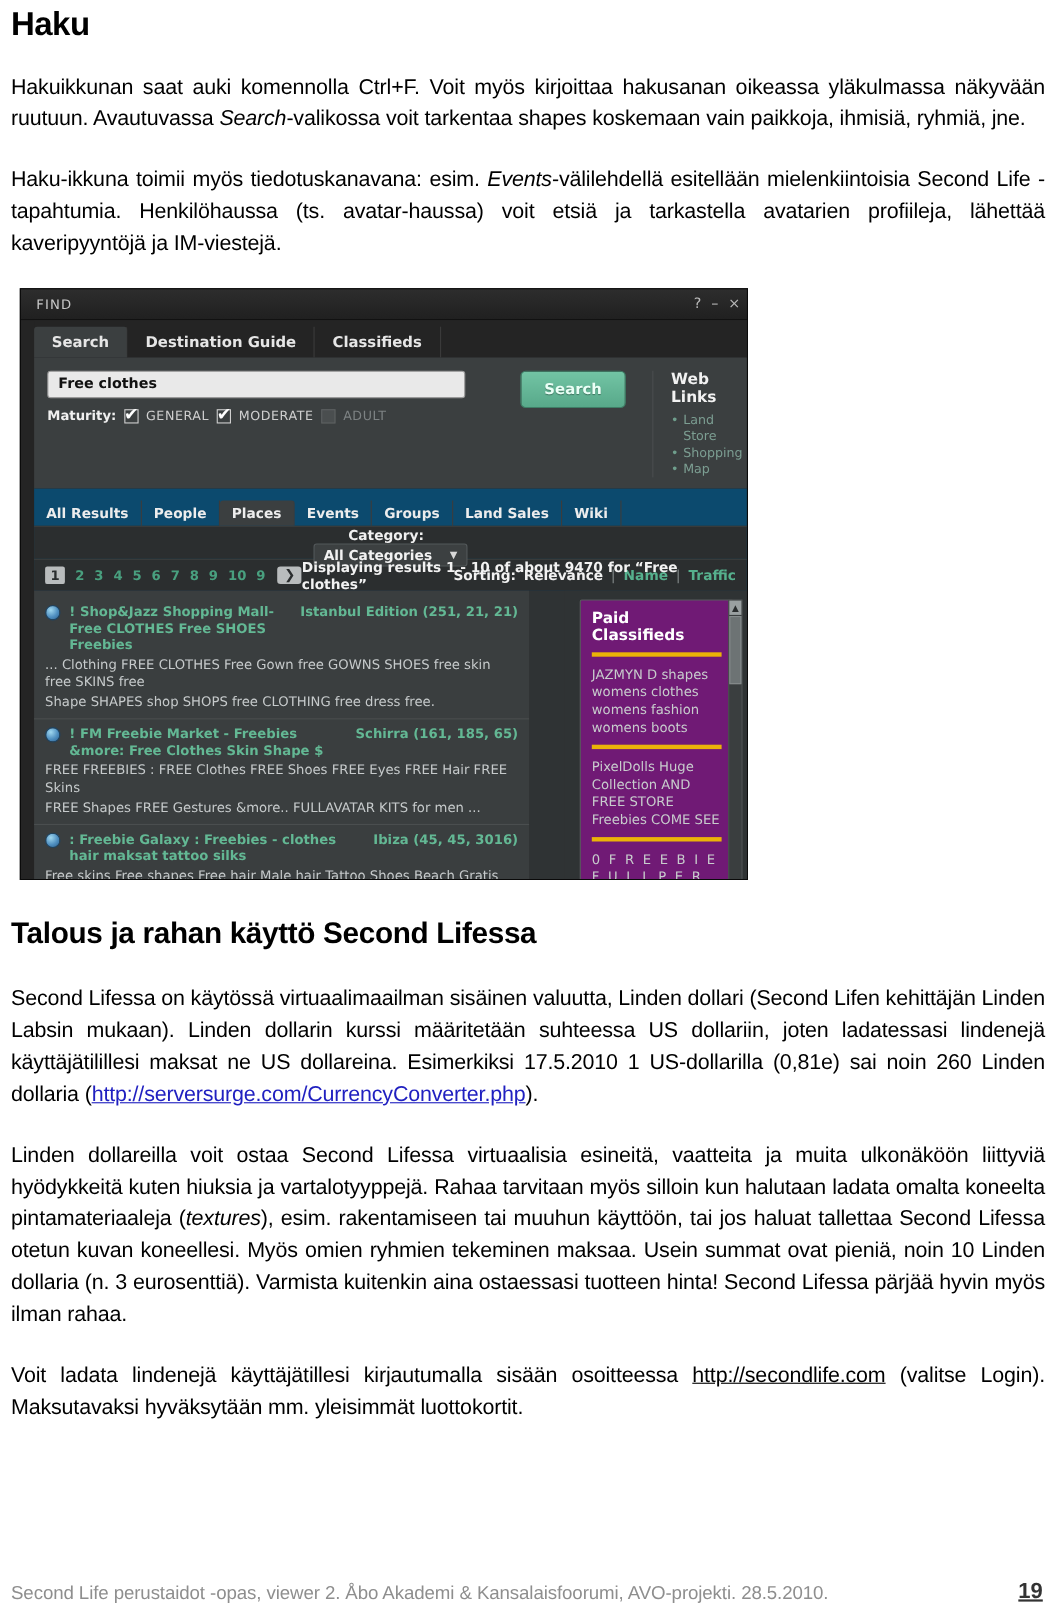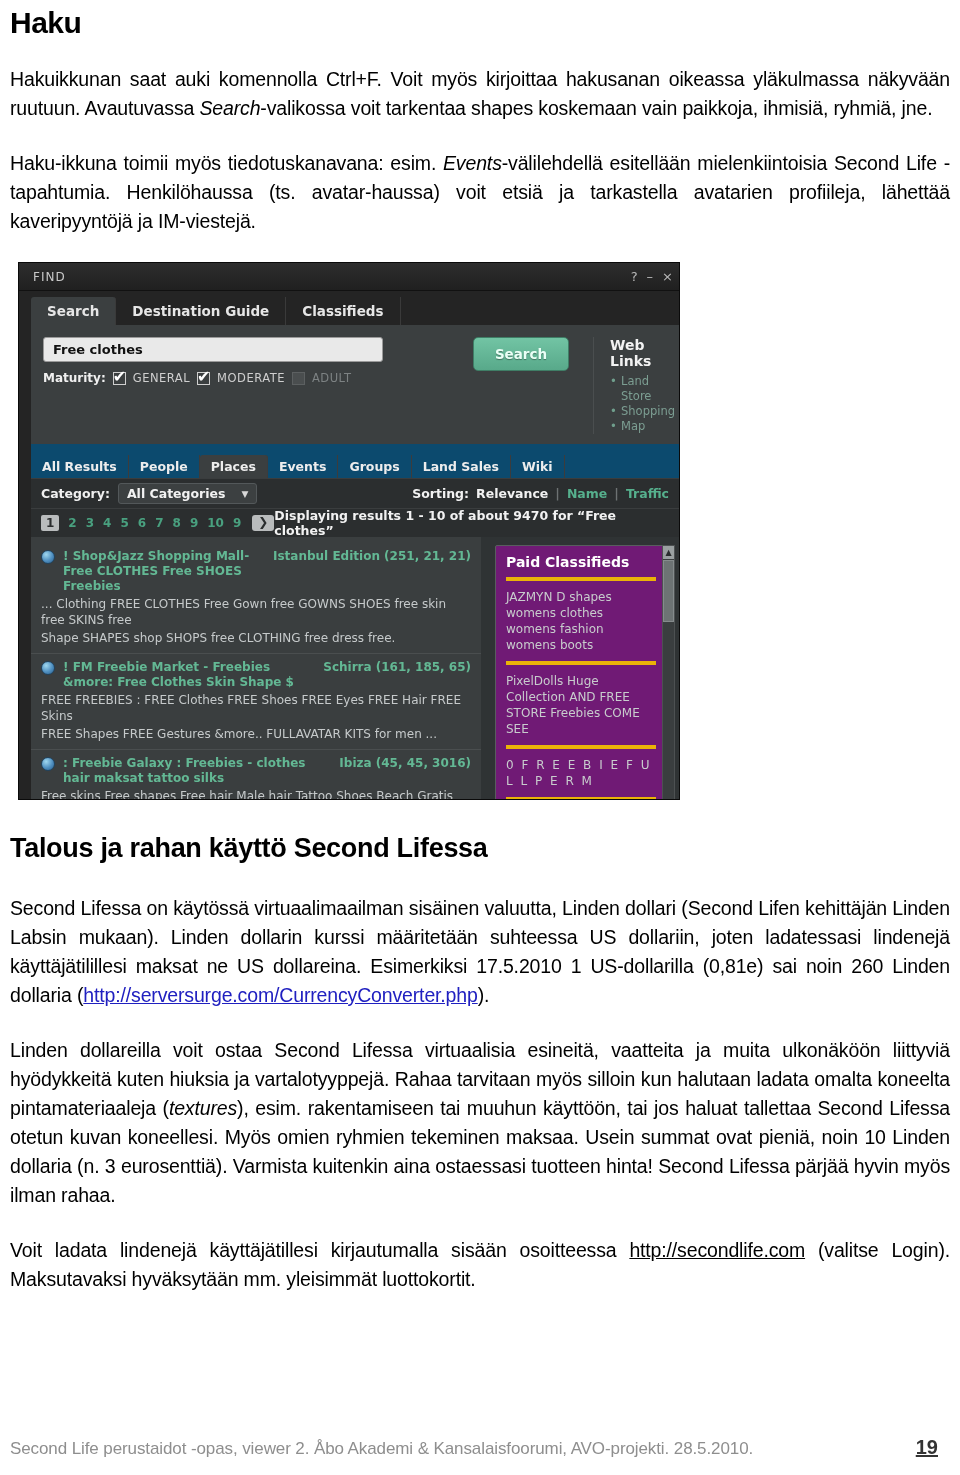--- a/index.html
+++ b/index.html
@@ -59,21 +59,21 @@
     background: transparent;
   }
   .sl-tab.active { background:#3b3f40; border-radius:3px 3px 0 0; border-right:1px solid #3a3a3a;}
 
   .sl-searchpanel {
     background:#3b3f40; display:flex; align-items:flex-start;
     padding: 12px 0 10px 12px; position:relative;
   }
   .sl-searchleft { flex: 0 0 430px; }
   .sl-input {
-    width: 340px; height: 25px; background:#e9e9e9; color:#111;
+    width: 380px; height: 25px; background:#e9e9e9; color:#111;
     border-radius:3px; font-size:13px; display:flex; align-items:center;
     padding-left:9px; font-weight:600; border:1px solid #9a9a9a;
   }
   .sl-maturity { margin-top:9px; display:flex; align-items:center; gap:7px; color:#dcdcdc; font-size:11.5px;}
   .sl-maturity .lbl { font-weight:bold; color:#f0f0f0; font-size:12px; }
   .chk { width:13px; height:13px; display:inline-block; position:relative; }
   .chk.on::after {
     content:"✔"; position:absolute; left:-1px; top:-6px; font-size:16px; color:#fff;
   }
   .chk.on { border:1px solid #cfcfcf; background:#3b3f40; }
@@ -98,21 +98,21 @@
   .sl-resultbar { background:#0c4a6e; padding-top:8px; }
   .sl-subtabs { display:flex; align-items:flex-end; height:26px; }
   .sl-subtab {
     color:#ededed; font-size:12.5px; font-weight:bold;
     padding: 4px 11px; border-right:1px solid #3c3c3c;
   }
   .sl-subtab.active { background:#3b3f40; border-radius:3px 3px 0 0; }
 
   .sl-catbar {
     background:#2b2e2f; height:30px; display:flex; align-items:center;
-    padding: 0 10px 0 10px; border-top:1px solid #3a3d3e;
+    padding: 0 10px 0 10px; border-top:1px solid #3a3d3e;flex-direction:column;
   }
   .sl-catlabel { color:#f0f0f0; font-size:12.5px; font-weight:bold; margin-right:8px;}
   .sl-dropdown {
     background:#3c4041; border:1px solid #53585a; border-radius:3px;
     color:#f2f2f2; font-size:12.5px; font-weight:bold;
     padding: 2px 8px; display:flex; align-items:center; gap:16px;
   }
   .caret { font-size:9px; color:#d8d8d8; }
   .sl-sorting { margin-left:auto; display:flex; align-items:center; gap:7px; font-size:12.5px; font-weight:bold;}
   .sl-sorting .k { color:#f2f2f2; }
@@ -125,21 +125,21 @@
     padding:0 10px; border-top:1px solid #3a3d3e;
   }
   .pg { color:#49a07f; font-size:12px; font-weight:bold; margin-right:9px; }
   .pg.cur { background:#b9bcbd; color:#2a2d2e; padding:1px 5px; border-radius:2px; margin-right:9px;}
   .pg-next {
     background:#b9bcbd; color:#2a2d2e; font-size:12px; font-weight:bold;
     padding:0px 6px 2px; border-radius:3px; margin-left:2px;
   }
   .sl-displaying { margin-left:auto; color:#f2f2f2; font-size:12.5px; font-weight:bold; padding-right:8px; }
 
-  .sl-content { display:flex; background:#2f3334; height:282px; }
+  .sl-content { display:flex; background:#2f3334; height:282px;gap:32px; }
   .sl-results { flex: 0 0 450px; background:#3a3e3f; padding: 6px 0 0 0; }
   .sl-result { padding: 6px 10px 7px 10px; border-bottom:1px solid #4a4e4f; }
   .sl-result-head { display:flex; align-items:flex-start; }
   .globe {
     width:14px; height:14px; border-radius:50%; flex:0 0 14px; margin-top:1px; margin-right:8px;
     background: radial-gradient(circle at 35% 30%, #9fd7ef 0%, #4f8fc0 55%, #2c5f8c 100%);
     border:1px solid #20435f;
   }
   .sl-result-title { color:#63b894; font-size:12px; font-weight:bold; line-height:15px; flex:1; }
   .sl-result-loc { color:#63b894; font-size:12px; font-weight:bold; white-space:nowrap; margin-left:10px;}
@@ -156,21 +156,21 @@
     position:absolute; right:4px; top:8px; width:13px; bottom:0;
     background:#3a3e3f; border:1px solid #4d5152;
   }
   .sl-scroll-up {
     height:13px; background:#9aa0a1; color:#2a2d2e; font-size:8px;
     display:flex; align-items:center; justify-content:center;
   }
   .sl-scroll-thumb { height:62px; background:#6d7374; margin-top:1px; border:1px solid #858b8c;}
 
   .footer {
-    position:absolute; left:10px; right:22px; bottom:22px;
+    position:absolute; left:10px; right:12px; bottom:22px;
     display:flex; align-items:flex-end;
     color:#8e8e8e; font-size:17px;
   }
   .footer .ftxt { flex:1; letter-spacing:-0.1px; }
   .footer .pgno { color:#333; font-size:20px; font-weight:bold; text-decoration:underline; }
 </style>
 </head>
 <body>
 
 <div class="page">

